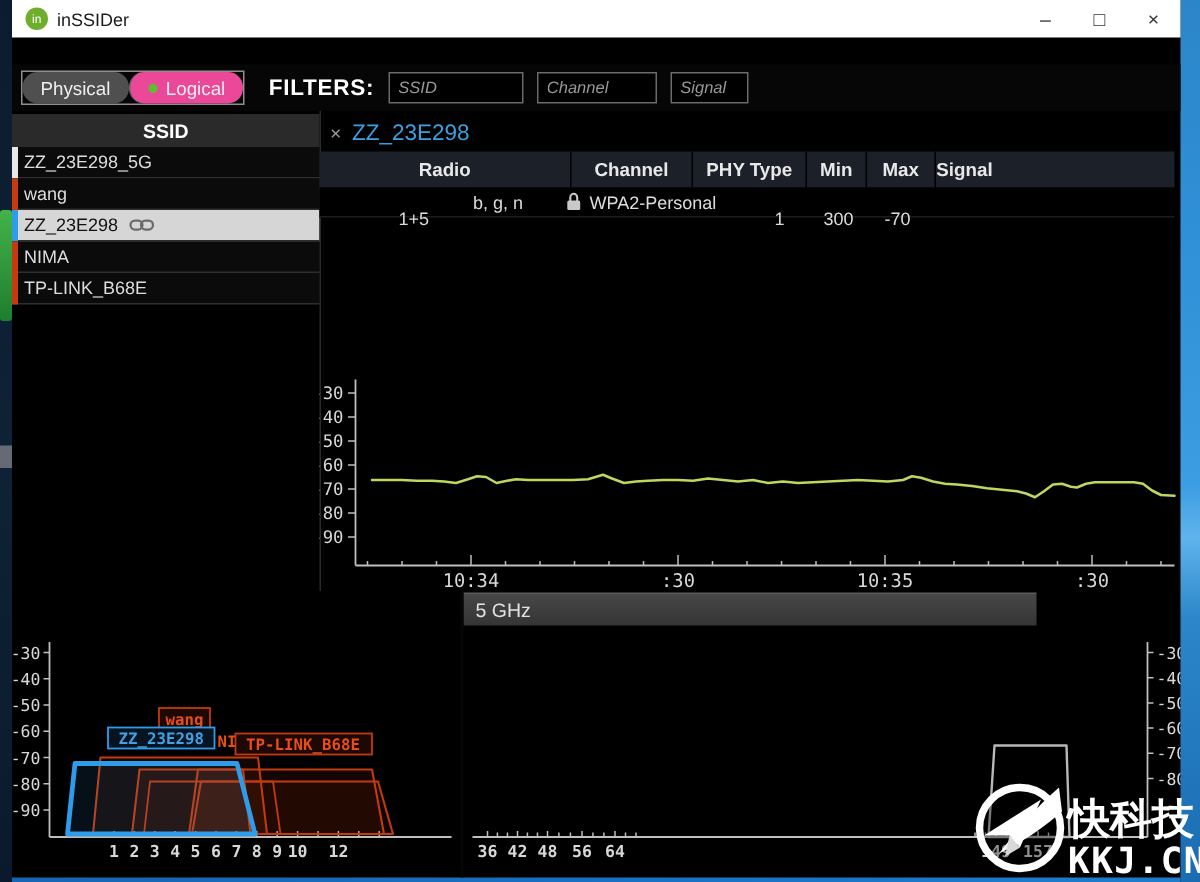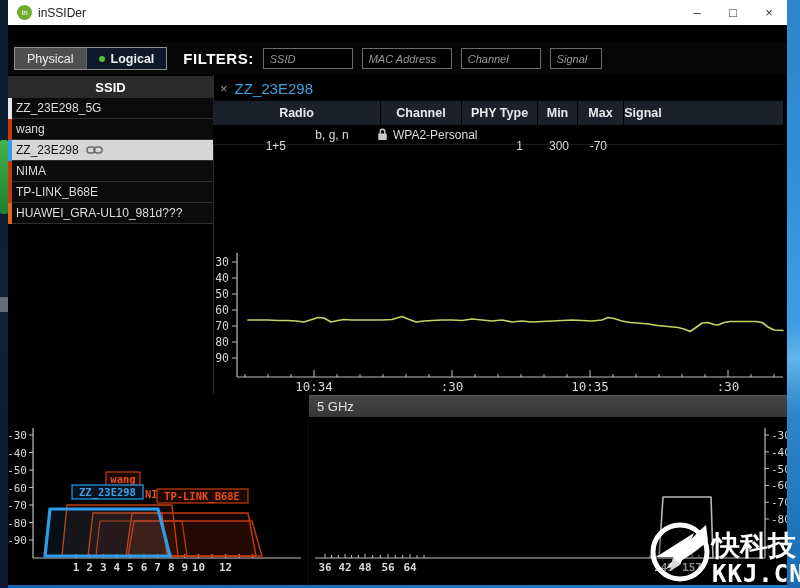--- a/index.html
+++ b/index.html
@@ -25,23 +25,23 @@
   .win-title { font-size:12px; color:#1a1a1a; }
   .win-controls { margin-left:auto; display:flex; align-items:center; height:100%; }
   .win-btn { width:36px; height:100%; display:flex; align-items:center; justify-content:center;
     color:#333; font-size:13px; line-height:1; }
   .menubar { left:8px; top:25px; width:779px; height:18px; background:#f0f0f0; display:flex; align-items:center; }
   .menu-item { font-size:12px; color:#222; padding:0 9px; }
 
   
   .filterbar { left:8px; top:43px; width:779px; height:31px; background:#060606; display:flex; align-items:center; }
   .seg { display:flex; margin-left:6px; border:1px solid #8f8f8f; height:23px; }
-  .seg-btn { display:flex; align-items:center; padding:0 12px; font-size:12.5px; color:#eee; }
+  .seg-btn { display:flex; align-items:center; padding:0 12px; font-size:12.5px; color:#eee;border-radius:10px; }
   .seg-btn.sel { background:#4f4f4f; }
-  .seg-btn.unsel { background:#0f172a; border-left:1px solid #666;font-weight:bold; }
+  .seg-btn.unsel { background:#ec4899; border-left:1px solid #666; }
   .dot { width:6px; height:6px; border-radius:50%; background:#59c130; margin-right:6px; }
   .filters-label { color:#fff; font-weight:bold; font-size:15px; margin-left:16px; letter-spacing:.5px; }
   .filterbar input { background:#000; border:1px solid #6b6b6b; color:#ddd; height:21px;
     font-size:11px; padding:0 6px; margin-left:9px; }
   .filterbar input::placeholder { color:#989898; font-style:italic; font-family:"Liberation Sans",sans-serif; }
   .in-ssid{width:90px;} .in-mac{width:90px;} .in-ch{width:80px;} .in-sig{width:52px;}
 
   
   .sidebar-header { left:8px; top:76px; width:205px; height:22px; background:#2a2a2a;
     color:#fff; font-weight:bold; font-size:13px; display:flex; align-items:center; justify-content:center; }
@@ -63,21 +63,21 @@
   .td { display:flex; align-items:center; height:100%; }
   .mono { font-family:"DejaVu Sans Mono", monospace; }
   .row-bar { width:3px; height:16px; margin:0 6px 0 4px; flex:none; }
   .r-right { justify-content:flex-end; padding-right:8px;margin-top:22px; }
   .r-center { justify-content:center; }
 
   
   .panel-header { top:395px; height:22px; background:linear-gradient(180deg,#474747,#353535);
     border-top:1px solid #5c5c5c; color:#e2e2e2; font-size:13px; display:flex; align-items:center; padding-left:8px; }
   .ph-24 { left:8px; width:299px; }
-  .ph-5 { left:309px; width:478px; }
+  .ph-5 { left:309px; width:382px; }
   .panel-div { left:307px; top:395px; width:2px; height:190px; background:#060606; }
 
   svg text { font-family:"DejaVu Sans Mono", monospace; }
   .watermark { left:640px; top:513px; width:160px; height:75px; z-index:50; }
 </style>
 </head>
 <body>
 
 <div class="screen">
 
@@ -104,21 +104,20 @@
       <div class="seg-btn sel">
         <span>Physical</span>
       </div>
       <div class="seg-btn unsel">
         <span class="dot"></span>
         <span>Logical</span>
       </div>
     </div>
     <div class="filters-label">FILTERS:</div>
     <input class="in-ssid" placeholder="SSID" style="">
-    <input class="in-mac" placeholder="MAC Address" style="">
     <input class="in-ch" placeholder="Channel" style="">
     <input class="in-sig" placeholder="Signal" style="">
   </div>
 
   <div class="abs sidebar-header">SSID</div>
   <div class="abs net-row" style="top:98px">
     <span class="net-bar" style="background: rgb(232, 232, 232);"></span>
     <span>ZZ_23E298_5G</span>
   </div>
   <div class="abs net-row" style="top:119px">
@@ -133,24 +132,20 @@
       <rect x="8" y="2" width="8" height="6" rx="3" fill="none" stroke="#6b6b6b" stroke-width="1.5"></rect>
     </svg>
   </div>
   <div class="abs net-row" style="top:161px">
     <span class="net-bar" style="background: rgb(198, 58, 16);"></span>
     <span>NIMA</span>
   </div>
   <div class="abs net-row" style="top:182px">
     <span class="net-bar" style="background: rgb(198, 58, 16);"></span>
     <span>TP-LINK_B68E</span>
-  </div>
-  <div class="abs net-row" style="top:203px">
-    <span class="net-bar" style="background: rgb(224, 100, 28);"></span>
-    <span>HUAWEI_GRA-UL10_981d???</span>
   </div>
   <div class="abs side-border"></div>
 
   <div class="abs tabrow">
     <span class="tab-close">×</span>
     <span class="tab-title">ZZ_23E298</span>
   </div>
 
   <div class="abs thead">
     <div class="th" style="width:168px">Radio</div>

